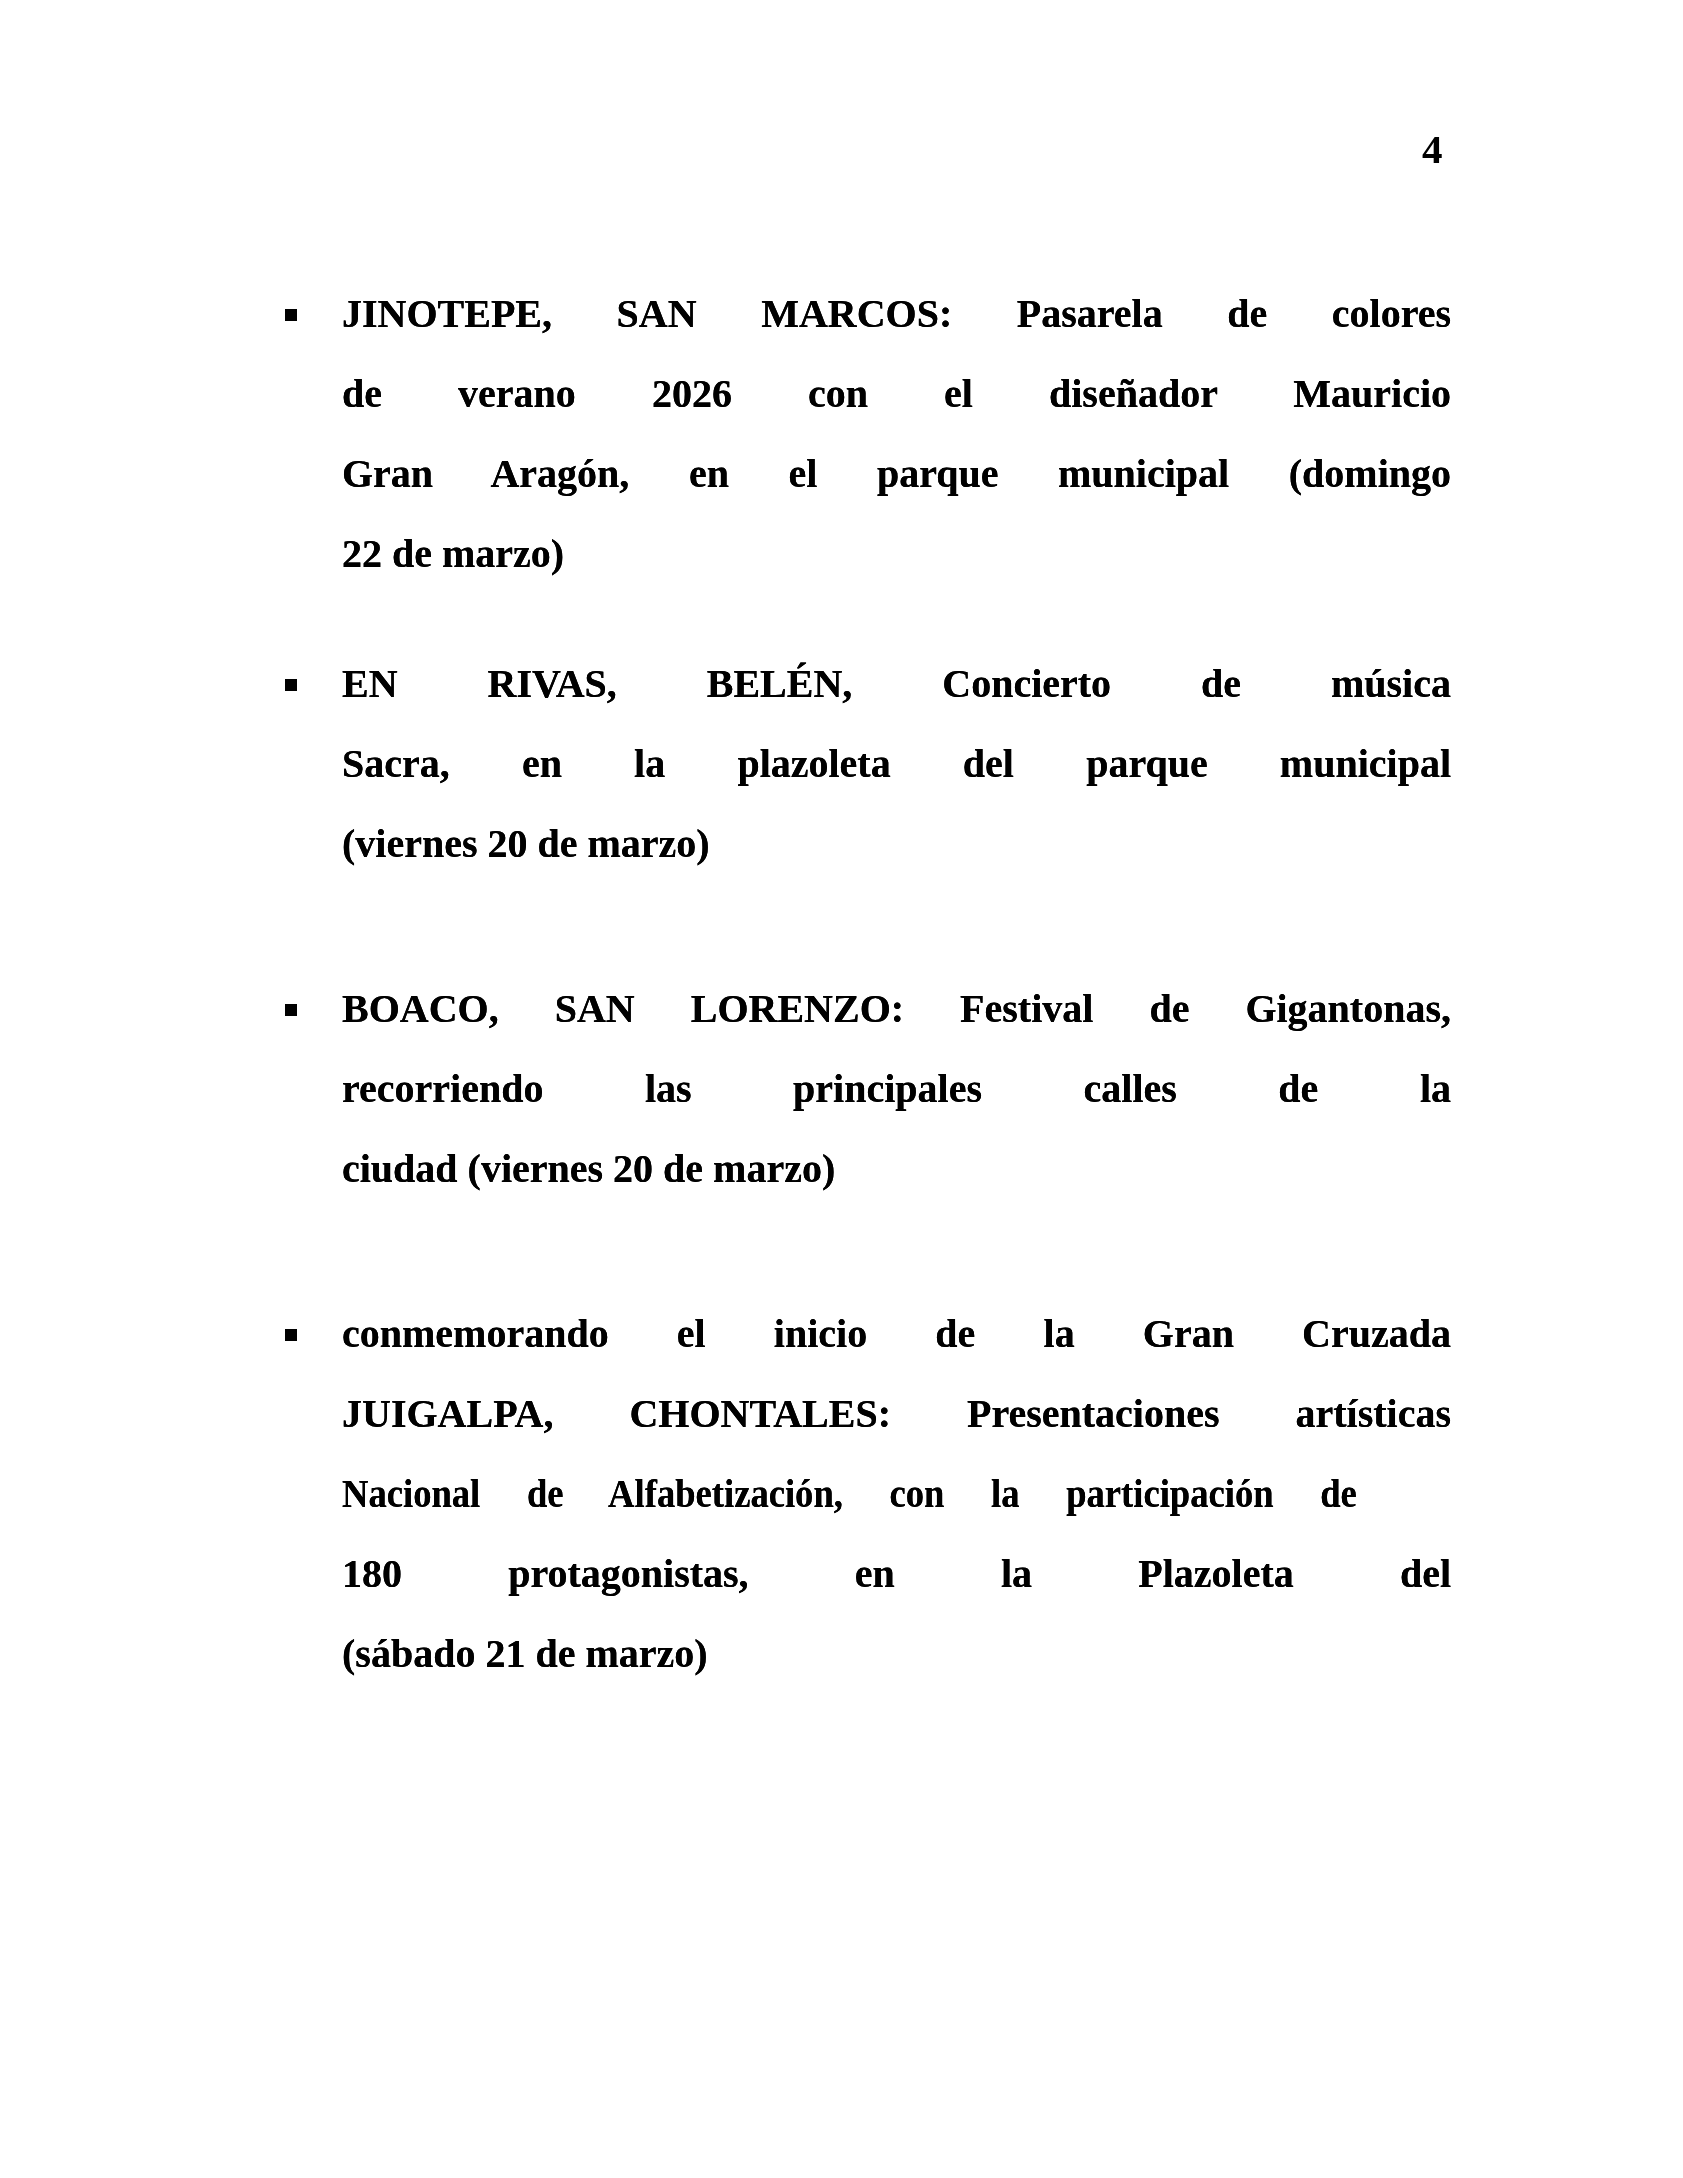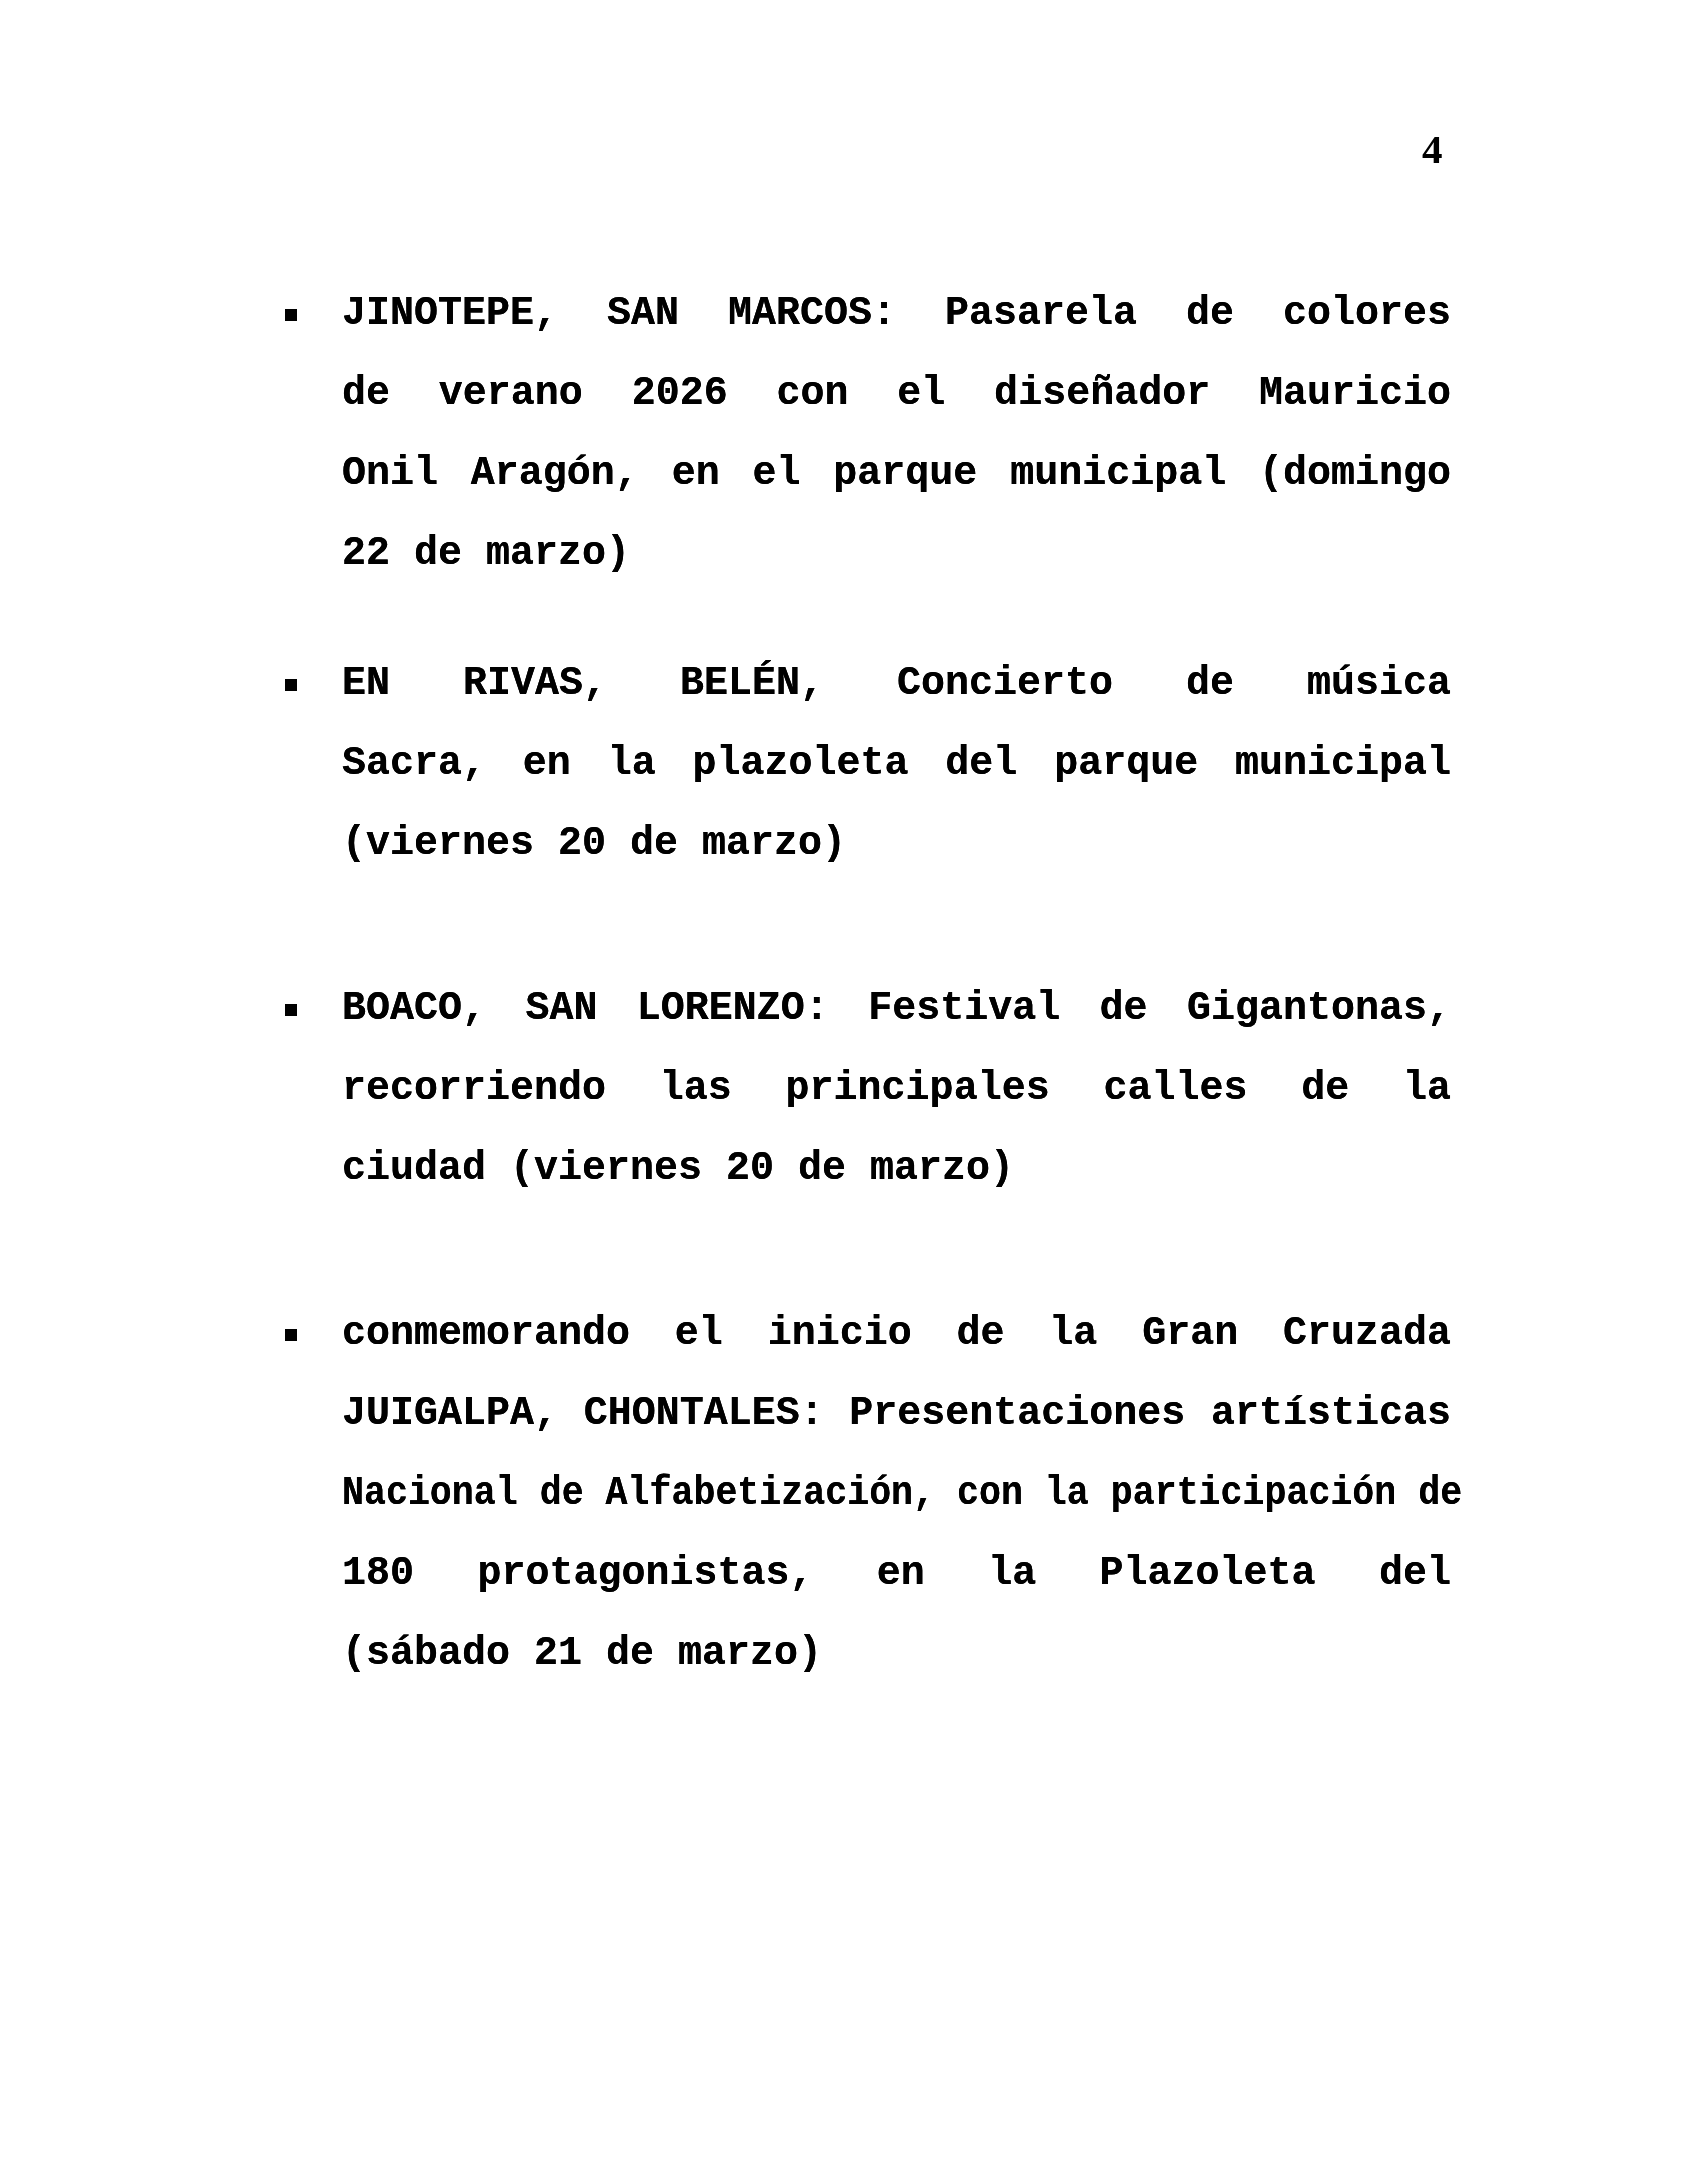--- a/index.html
+++ b/index.html
@@ -28,20 +28,21 @@
   }
   .bullet-list {
     position: absolute;
     top: 274px;
     left: 285px;
     width: 1168px;
   }
   .list-item {
     display: flex;
     align-items: flex-start;
+    font-family: Liberation Serif, serif;
   }
   .list-item.gap-small { margin-bottom: 50px; }
   .list-item.gap-big   { margin-bottom: 85px; }
   .bullet-marker {
     flex: 0 0 auto;
     width: 12px;
     height: 12px;
     margin-top: 35px;
     background: #000000;
   }
@@ -73,21 +74,21 @@
 
   <div class="page-number">4</div>
 
   <div class="bullet-list">
 
     <div class="list-item gap-small">
       <span class="bullet-marker"></span>
       <div class="item-lines">
         <div class="line j">JINOTEPE, SAN MARCOS: Pasarela de colores</div>
         <div class="line j">de verano 2026 con el diseñador Mauricio</div>
-        <div class="line j">Onil Aragón, en el parque municipal (domingo</div>
+        <div class="line j">Gran Aragón, en el parque municipal (domingo</div>
         <div class="line left">22 de marzo)</div>
       </div>
     </div>
 
     <div class="list-item gap-big">
       <span class="bullet-marker"></span>
       <div class="item-lines">
         <div class="line j">EN RIVAS, BELÉN, Concierto de música</div>
         <div class="line j">Sacra, en la plazoleta del parque municipal</div>
         <div class="line left">(viernes 20 de marzo)</div>

